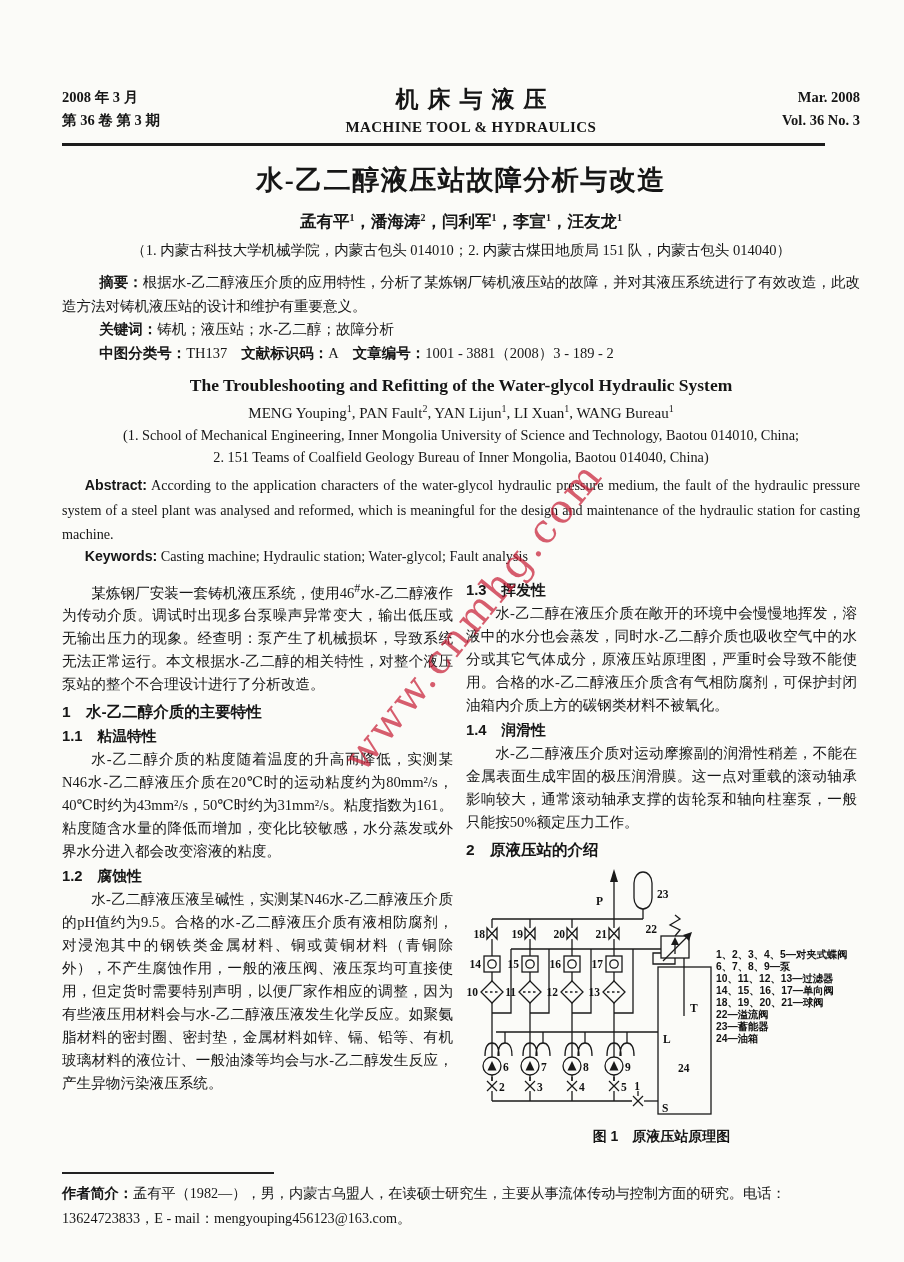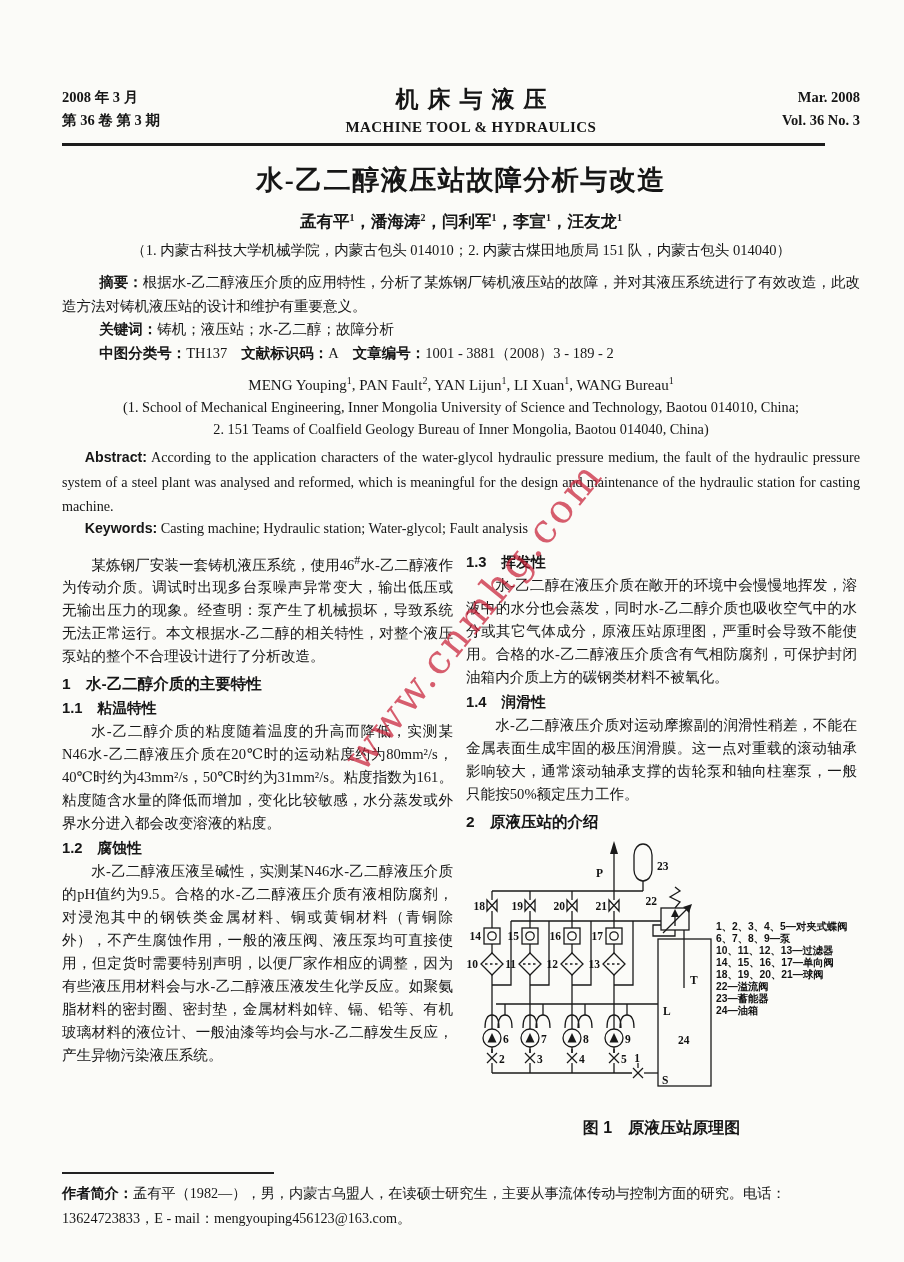--- a/index.html
+++ b/index.html
@@ -38,21 +38,21 @@
   .en-kw { margin:1px 0 0; font-size:14.2px; text-indent:1.6em; }
   
   .columns { display:flex; gap:13px; margin-top:12px; }
   .col { width:391px; }
   .para { font-size:14.6px; line-height:23px; text-align:justify; text-indent:2em; margin:0; }
   .sec { font-size:15.5px; font-weight:700; margin:6px 0 3px; }
   .subsec { font-size:14.8px; font-weight:700; margin:4px 0 2px; }
   
   .figure { margin-top:3px; }
   .figure svg { display:block; }
-  .fig-caption { text-align:center; font-size:16px; font-weight:700; margin-top:24px; }
+  .fig-caption { text-align:center; font-size:14px; font-weight:700; margin-top:6px; }
   svg line, svg path, svg polyline, svg rect, svg circle { stroke:#1a1a1a; stroke-width:1.3; fill:none; }
   svg polygon { stroke:none; fill:#1a1a1a; }
   svg text { font-family:"Liberation Serif","DejaVu Serif",serif; font-size:11.5px; font-weight:bold; fill:#111; stroke:none; }
   svg text.legend { font-family:"Liberation Sans","DejaVu Sans",sans-serif; font-size:10.3px; font-weight:700; }
   
   .footer { position:absolute; left:62px; top:1172px; width:798px; font-size:14.2px; line-height:24.5px; }
   .frule { width:212px; height:2px; background:#222; margin-bottom:7px; }
   .footer p { margin:0; }
   .bio2 { margin-left:62px; }
   
@@ -92,20 +92,21 @@
 
   <div class="affil">（1. 内蒙古科技大学机械学院，内蒙古包头 014010；2. 内蒙古煤田地质局 151 队，内蒙古包头 014040）</div>
 
   <div class="cn-meta">
     <p><b>摘要：</b><span>根据水-乙二醇液压介质的应用特性，分析了某炼钢厂铸机液压站的故障，并对其液压系统进行了有效改造，此改造方法对铸机液压站的设计和维护有重要意义。</span></p>
     <p><b>关键词：</b><span>铸机；液压站；水-乙二醇；故障分析</span></p>
     <p><b>中图分类号：</b><span>TH137</span><b class="gap">文献标识码：</b><span>A</span><b class="gap">文章编号：</b><span>1001 - 3881（2008）3 - 189 - 2</span></p>
   </div>
 
   <div class="en-block">
+    <div class="en-title">The Troubleshooting and Refitting of the Water-glycol Hydraulic System</div>
     <div class="en-authors">
       <span>MENG Youping</span><sup>1</sup><span>,  </span><span>PAN Fault</span><sup>2</sup><span>,  </span><span>YAN Lijun</span><sup>1</sup><span>,  </span><span>LI Xuan</span><sup>1</sup><span>,  </span><span>WANG Bureau</span><sup>1</sup>
     </div>
     <div class="en-affil">(1. School of Mechanical Engineering, Inner Mongolia University of Science and Technology, Baotou 014010, China;</div>
     <div class="en-affil">2. 151 Teams of Coalfield Geology Bureau of Inner Mongolia, Baotou 014040, China)</div>
     <p class="en-abs"><b>Abstract:</b> <span>According to the application characters of the water-glycol hydraulic pressure medium, the fault of the hydraulic pressure system of a steel plant was analysed and reformed, which is meaningful for the design and maintenance of the hydraulic station for casting machine.</span></p>
     <p class="en-kw"><b>Keywords:</b> <span>Casting machine; Hydraulic station; Water-glycol; Fault analysis</span></p>
   </div>
 
   <div class="columns">

